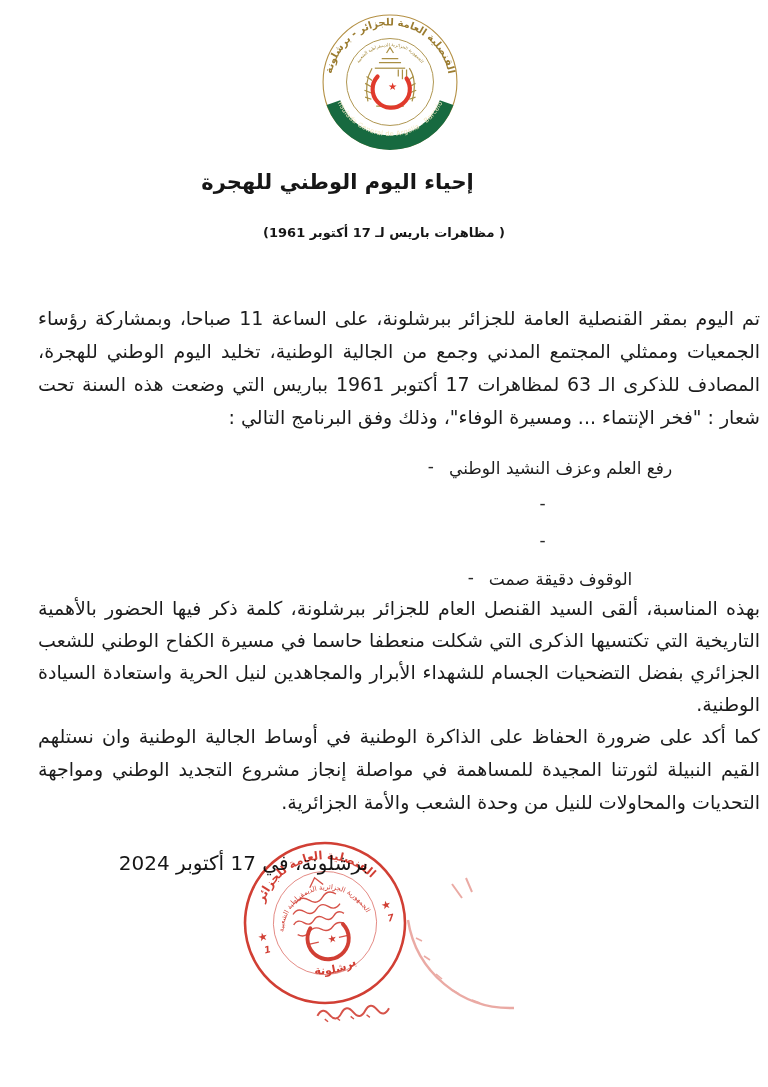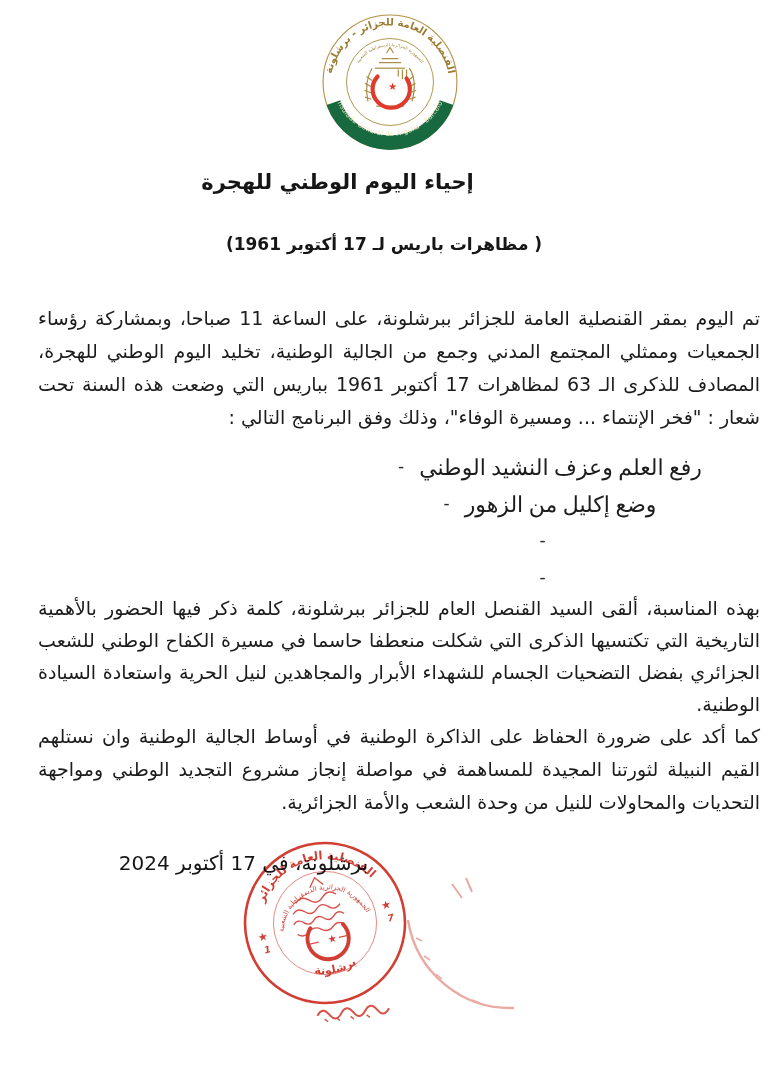--- a/index.html
+++ b/index.html
@@ -8,38 +8,38 @@
     position:relative; width:768px; height:1087px; margin:0 auto;
     background:#ffffff; overflow:hidden;
     font-family:"DejaVu Sans", sans-serif; color:#1d1d1d;
   }
   .logo { position:absolute; top:13px; left:321px; width:138px; height:138px; }
   .doc-title {
     position:absolute; top:170px; left:0; width:675px;
     text-align:center; font-size:21px; font-weight:bold; direction:rtl; color:#161616;
   }
   .doc-subtitle {
-    position:absolute; top:234px; left:0; width:768px;
-    text-align:center; font-size:17px; font-weight:bold; direction:rtl; color:#161616;
+    position:absolute; top:225px; left:0; width:768px;
+    text-align:center; font-size:13px; font-weight:bold; direction:rtl; color:#161616;
   }
   .para {
     position:absolute; left:38px; width:722px;
     direction:rtl; text-align:justify; text-justify:inter-word;
     font-size:19px; line-height:33px; color:#1c1c1c;
   }
   .p1 { top:302px; }
   .p2 { top:592px; line-height:32px; }
   .p3 { top:720px; }
   .bullet-list { position:absolute; top:449px; left:320px; width:460px; }
   .bullet-row {
     display:flex; flex-direction:row; justify-content:center; align-items:center;
     height:37px; direction:ltr;
   }
   .bullet-dash { font-size:17px; color:#2a2a2a; margin-right:15px; transform:translateY(-2px); }
-  .bullet-text { direction:rtl; unicode-bidi:isolate; font-size:22px; color:#1c1c1c; white-space:nowrap;font-family:Liberation Serif, serif; }
+  .bullet-text { direction:rtl; unicode-bidi:isolate; font-size:17px; color:#1c1c1c; white-space:nowrap; }
   .dateline {
     position:absolute; top:851px; left:126px; width:242px;
     direction:rtl; text-align:right; font-size:20px; color:#161616; white-space:nowrap;
   }
   .stamp {
     position:absolute; left:239px; top:837px; width:172px; height:172px;
     transform:rotate(-13deg); mix-blend-mode:multiply; opacity:.95;
   }
   .stamp-ghost {
     position:absolute; left:392px; top:868px; width:182px; height:182px;
@@ -105,27 +105,27 @@
 
   <p class="para p1">تم اليوم بمقر القنصلية العامة للجزائر ببرشلونة، على الساعة 11 صباحا، وبمشاركة رؤساء الجمعيات وممثلي المجتمع المدني وجمع من الجالية الوطنية، تخليد اليوم الوطني للهجرة، المصادف للذكرى الـ 63 لمظاهرات 17 أكتوبر 1961 بباريس التي وضعت هذه السنة تحت شعار : "فخر الإنتماء ... ومسيرة الوفاء"، وذلك وفق البرنامج التالي :</p>
 
   <div class="bullet-list">
     <div class="bullet-row">
       <span class="bullet-dash">-</span>
       <span class="bullet-text">رفع العلم وعزف النشيد الوطني</span>
     </div>
     <div class="bullet-row">
       <span class="bullet-dash">-</span>
-      <span class="bullet-text">وضع إكليل من الزهور</span>
     </div>
     <div class="bullet-row">
       <span class="bullet-dash">-</span>
     </div>
     <div class="bullet-row">
       <span class="bullet-dash">-</span>
+      <span class="bullet-text">الوقوف دقيقة صمت</span>
     </div>
   </div>
 
   <p class="para p3">كما أكد على ضرورة الحفاظ على الذاكرة الوطنية في أوساط الجالية الوطنية وان نستلهم القيم النبيلة لثورتنا المجيدة للمساهمة في مواصلة إنجاز مشروع التجديد الوطني ومواجهة التحديات والمحاولات للنيل من وحدة الشعب والأمة الجزائرية.</p>
   <p class="para p2">بهذه المناسبة، ألقى السيد القنصل العام للجزائر ببرشلونة، كلمة ذكر فيها الحضور بالأهمية التاريخية التي تكتسيها الذكرى التي شكلت منعطفا حاسما في مسيرة الكفاح الوطني للشعب الجزائري بفضل التضحيات الجسام للشهداء الأبرار والمجاهدين لنيل الحرية واستعادة السيادة الوطنية.</p>
 
   <div class="dateline">برشلونة، في 17 أكتوبر 2024</div>
 
   <div class="stamp">
     <svg viewBox="0 0 200 200" width="172" height="172">

